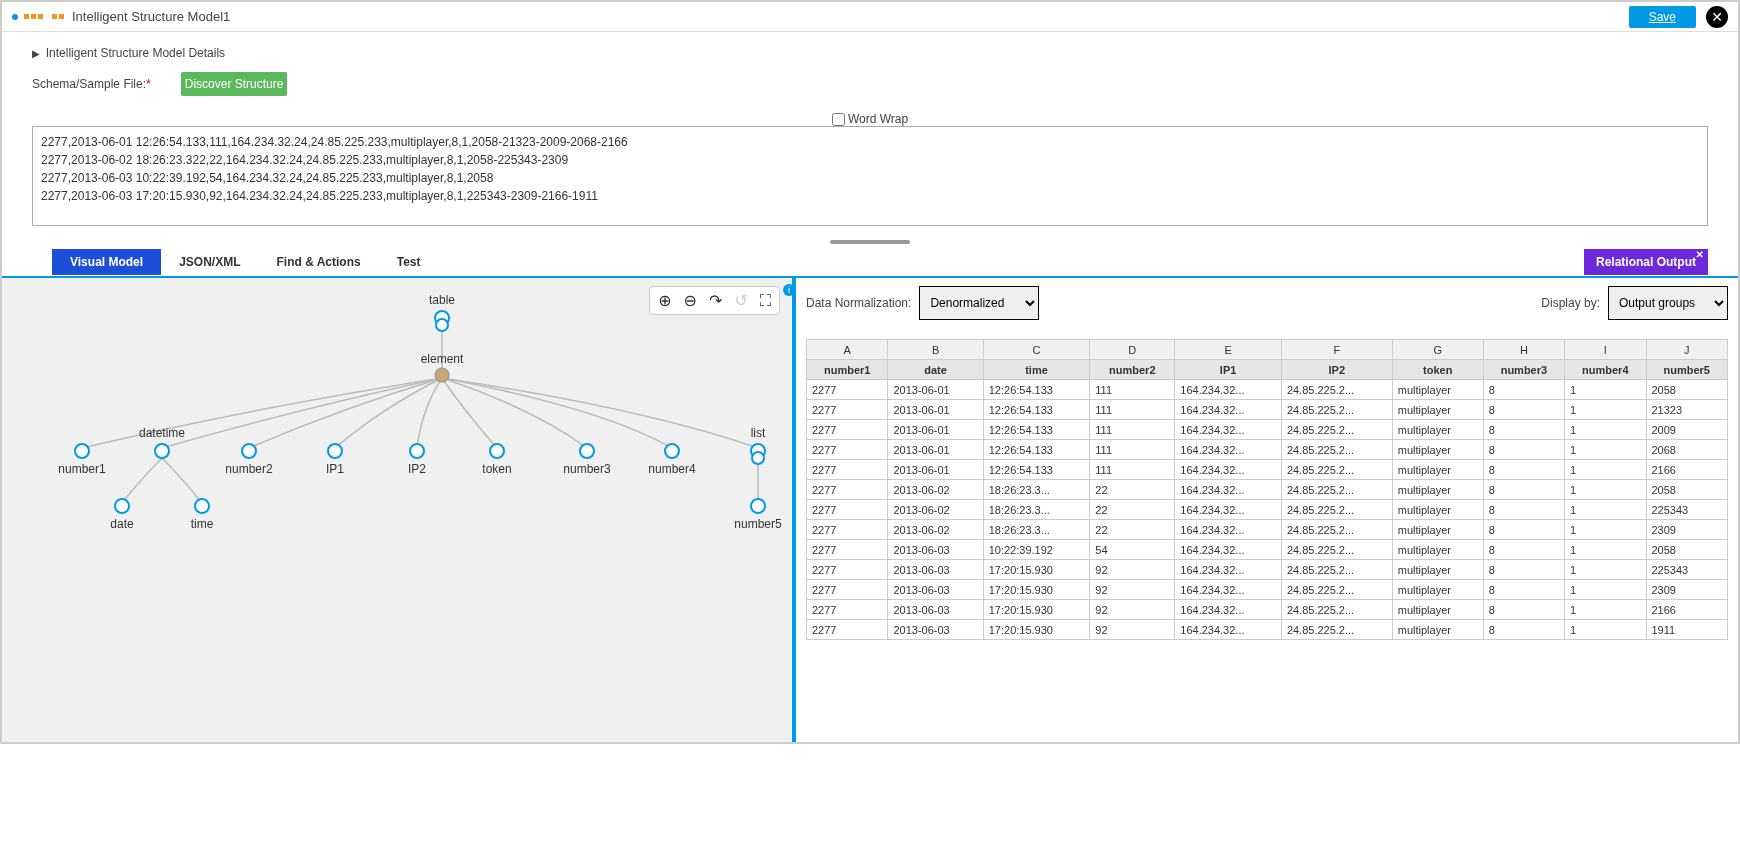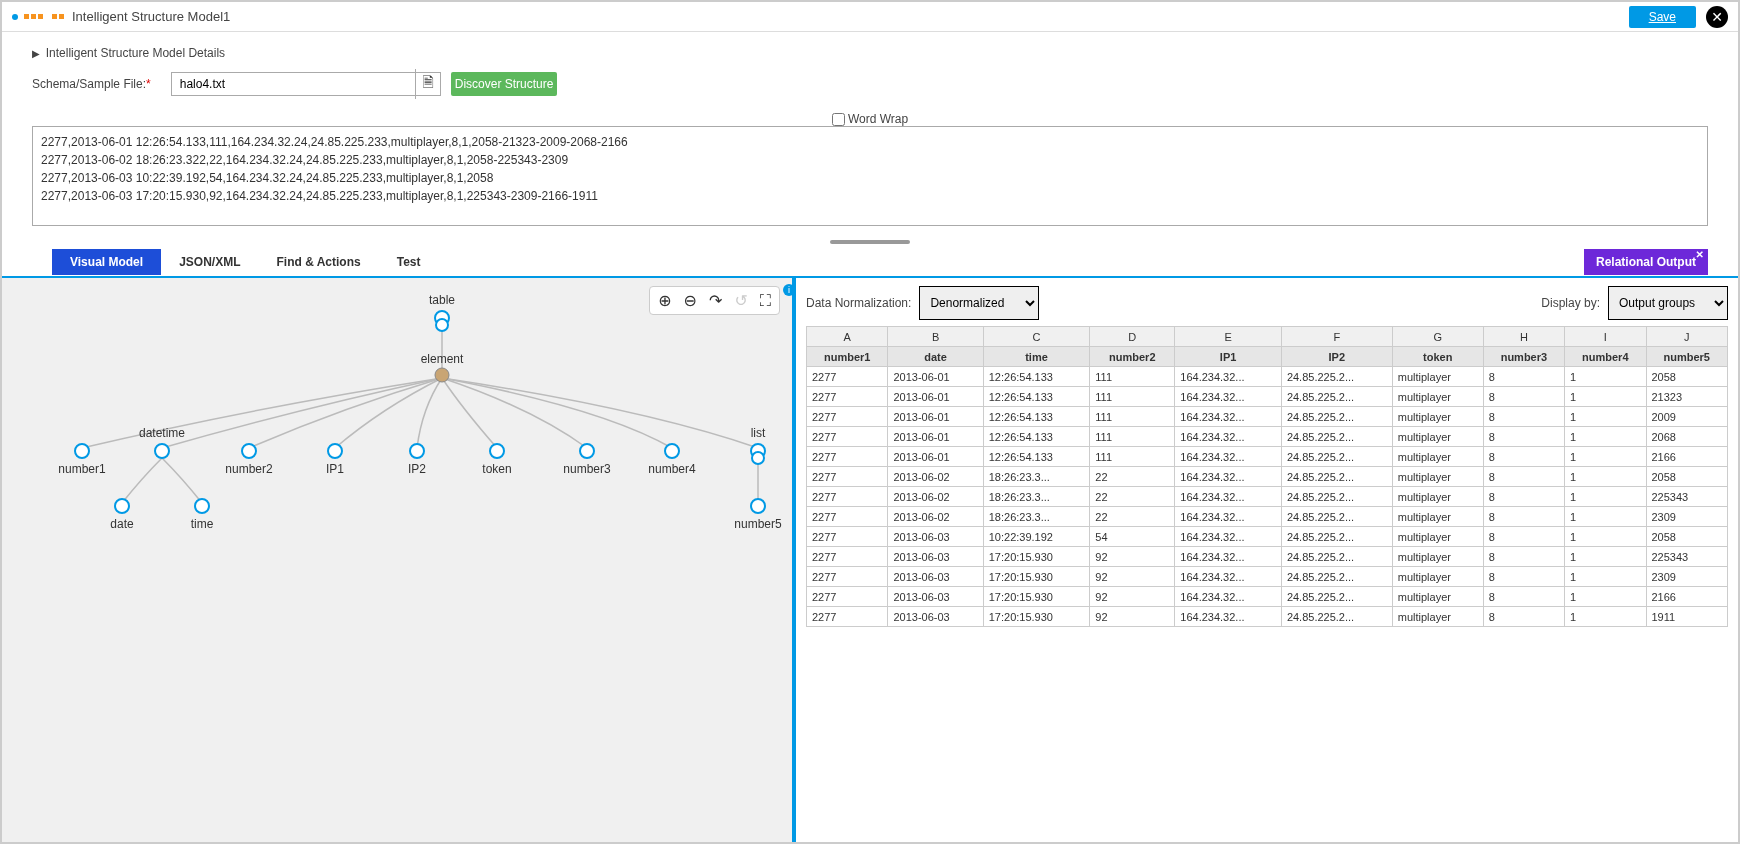--- a/index.html
+++ b/index.html
@@ -1,17 +1,17 @@
 <!DOCTYPE html>
 <html><head>
 <meta charset="utf-8">
 <style>
 * { box-sizing: border-box; margin: 0; padding: 0; }
 body { font-family: Arial, sans-serif; font-size: 12px; color: #333; background: #fff; }
-.app { width: 1740px; height: 844px; border: 2px solid #ccc; background: #fff; display: flex; flex-direction: column; }
+.app { width: 1740px; height: 744px; border: 2px solid #ccc; background: #fff; display: flex; flex-direction: column; }
 .titlebar { display: flex; align-items: center; padding: 4px 10px; border-bottom: 1px solid #ddd; height: 30px; }
 .titlebar .dot1 { width: 6px; height: 6px; background: #0099e5; border-radius: 50%; margin-right: 6px; }
 .titlebar .logo { display: flex; gap: 2px; margin-right: 8px; }
 .titlebar .logo span { width: 5px; height: 5px; background: #f7931e; display: inline-block; }
 .titlebar .title { font-size: 13px; color: #444; flex: 1; }
 .titlebar .save-btn { background: #0099e5; color: #fff; border: none; padding: 4px 20px; font-size: 12px; cursor: pointer; border-radius: 2px; margin-right: 10px; text-decoration: underline; }
 .titlebar .close-btn { width: 22px; height: 22px; background: #000; border-radius: 50%; color: #fff; border: none; cursor: pointer; font-size: 14px; display: flex; align-items: center; justify-content: center; }
 .content { flex: 1; padding: 14px 30px 0 30px; display: flex; flex-direction: column; overflow: hidden; }
 .details-row { display: flex; align-items: center; font-size: 12px; color: #444; margin-bottom: 12px; }
 .details-row .arrow { margin-right: 6px; font-size: 10px; }
@@ -34,21 +34,21 @@
 .tabs-row .rel-out { background: #6d28d9; color: #fff; padding: 6px 12px; font-size: 12px; font-weight: bold; cursor: pointer; position: relative; }
 .tabs-row .rel-out .x { position: absolute; top: 0px; right: 4px; font-size: 10px; }
 .main-split { display: flex; flex: 1; overflow: hidden; margin: 0 -30px; }
 .left-panel { flex: 0 0 790px; background: #f0f0f0; position: relative; border-right: 4px solid #0099e5; }
 .right-panel { flex: 1; background: #fff; padding: 8px 10px; overflow: auto; }
 .toolbar { position: absolute; top: 8px; right: 12px; background: #fff; border: 1px solid #ccc; border-radius: 4px; padding: 4px 8px; display: flex; gap: 12px; align-items: center; }
 .toolbar span { cursor: pointer; font-size: 16px; color: #333; }
 .node-circle { stroke: #0099e5; stroke-width: 2; fill: #fff; }
 .node-text { font-size: 12px; fill: #333; }
 .edge { stroke: #bbb; stroke-width: 1.5; fill: none; }
-.right-controls { display: flex; align-items: center; gap: 8px; margin-bottom: 6px; font-size: 12px; color: #444; }
+.right-controls { display: flex; align-items: center; gap: 8px; margin-bottom: 19px; font-size: 12px; color: #444; }
 .right-controls select { border: 1px solid #000000; padding: 8px 6px; font-size: 12px; width: 120px; }
 .right-controls .flex1 { flex: 1; }
 .grid { border-collapse: collapse; width: 100%; font-size: 11px; }
 .grid th, .grid td { border: 1px solid #ccc; padding: 3px 5px; text-align: left; height: 20px; white-space: nowrap; overflow: hidden; text-overflow: ellipsis; }
 .grid thead th { background: #f0f0f0; text-align: center; font-weight: normal; }
 .grid thead tr.cols th { background: #e6e6e6; font-weight: bold; text-align: center; }
 .grid td { background: #fff; }
 .info-dot { position: absolute; top: 6px; right: -3px; width: 12px; height: 12px; background: #0099e5; border-radius: 50%; color: #fff; font-size: 9px; display: flex; align-items: center; justify-content: center; }
 </style>
 </head>
@@ -71,24 +71,20 @@
   </div>
 
   <div class="content">
     <div class="details-row">
       <span class="arrow">▶</span>
       <span>Intelligent Structure Model Details</span>
     </div>
 
     <div class="schema-row">
       <label><span>Schema/Sample File:</span><span class="req">*</span></label>
-      <div class="schema-input-wrap">
-        <input type="text" value="halo4.txt" style="">
-        <span class="file-icon">🗎</span>
-      </div>
       <button class="discover-btn">Discover Structure</button>
     </div>
 
     <div class="wordwrap-row">
       <input type="checkbox" style="">
       <span>Word Wrap</span>
     </div>
 
     <div class="sample-box">
       <div>2277,2013-06-01 12:26:54.133,111,164.234.32.24,24.85.225.233,multiplayer,8,1,2058-21323-2009-2068-2166</div>

